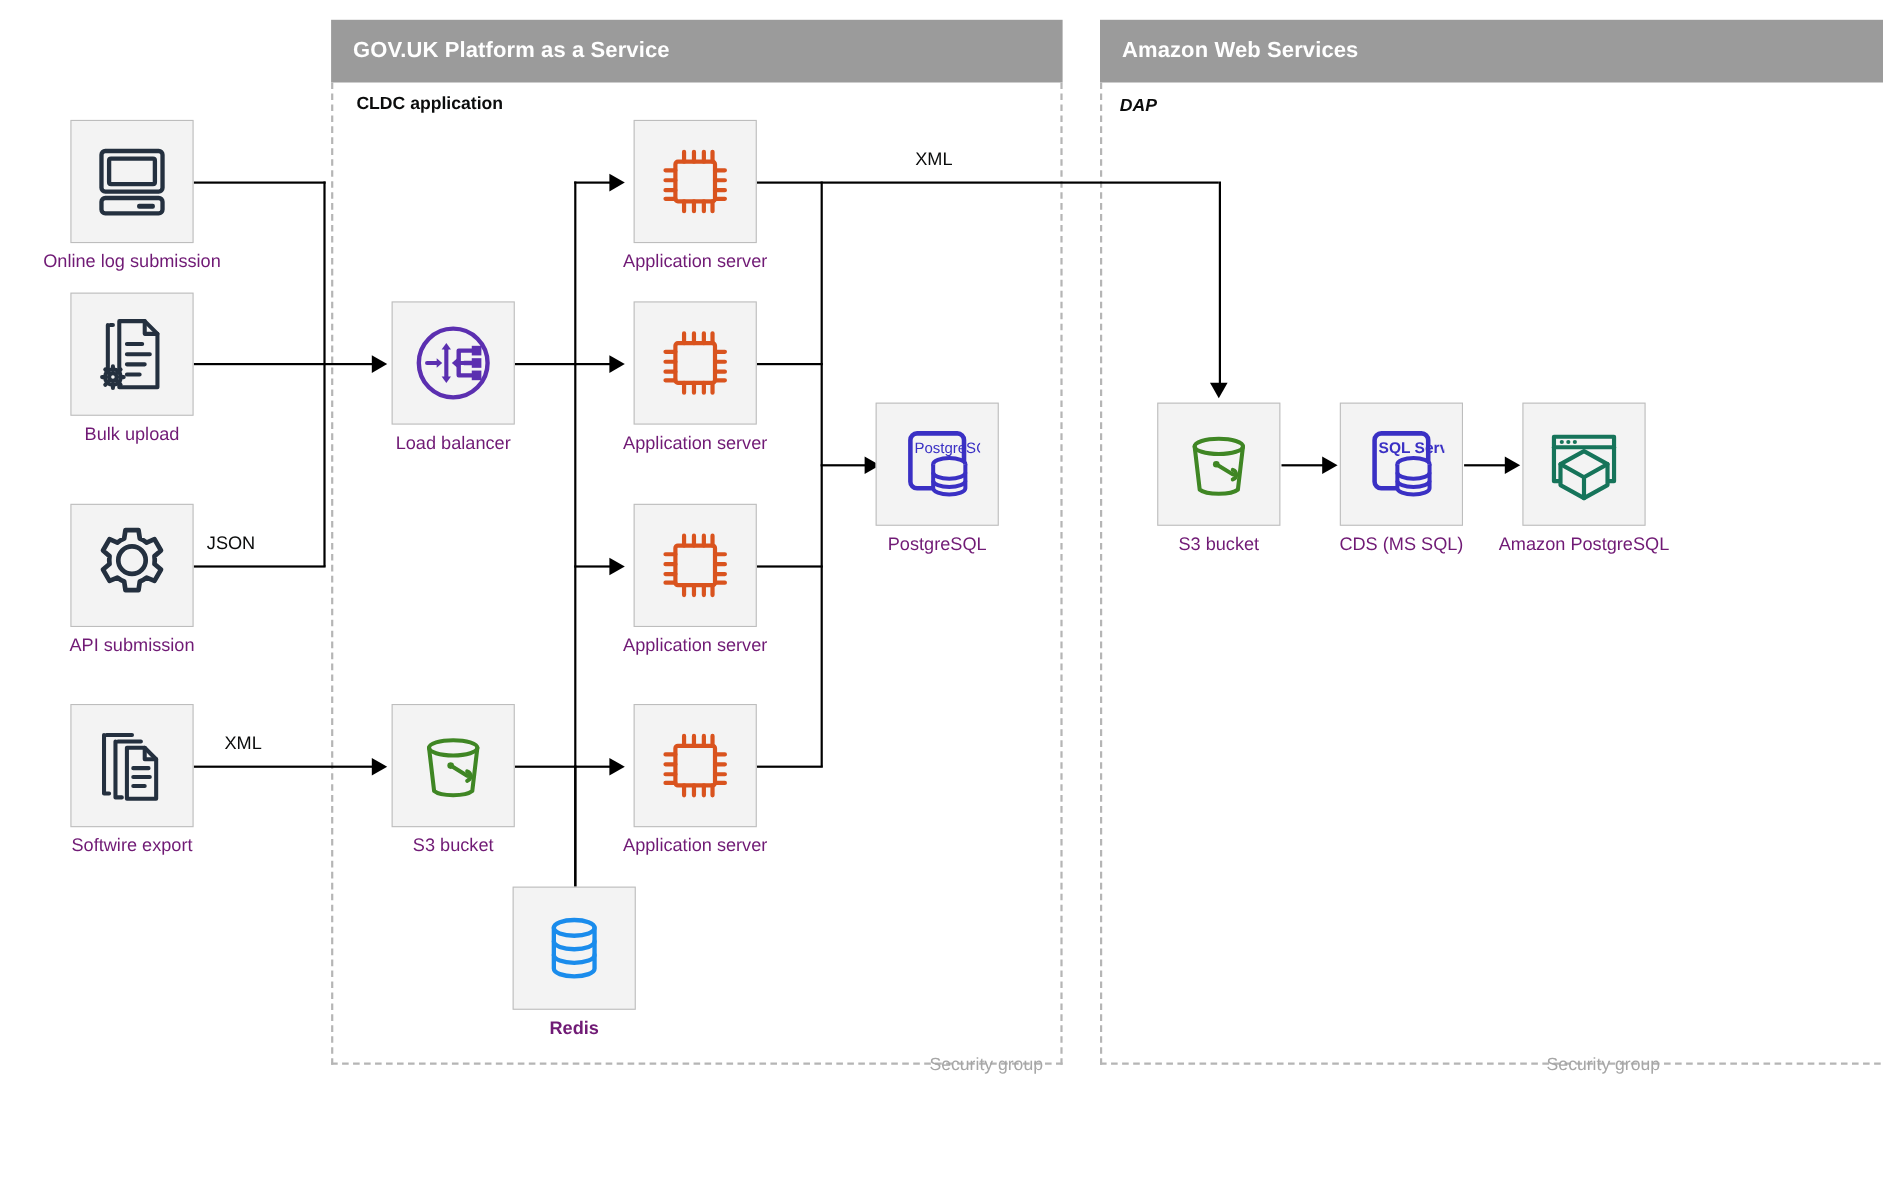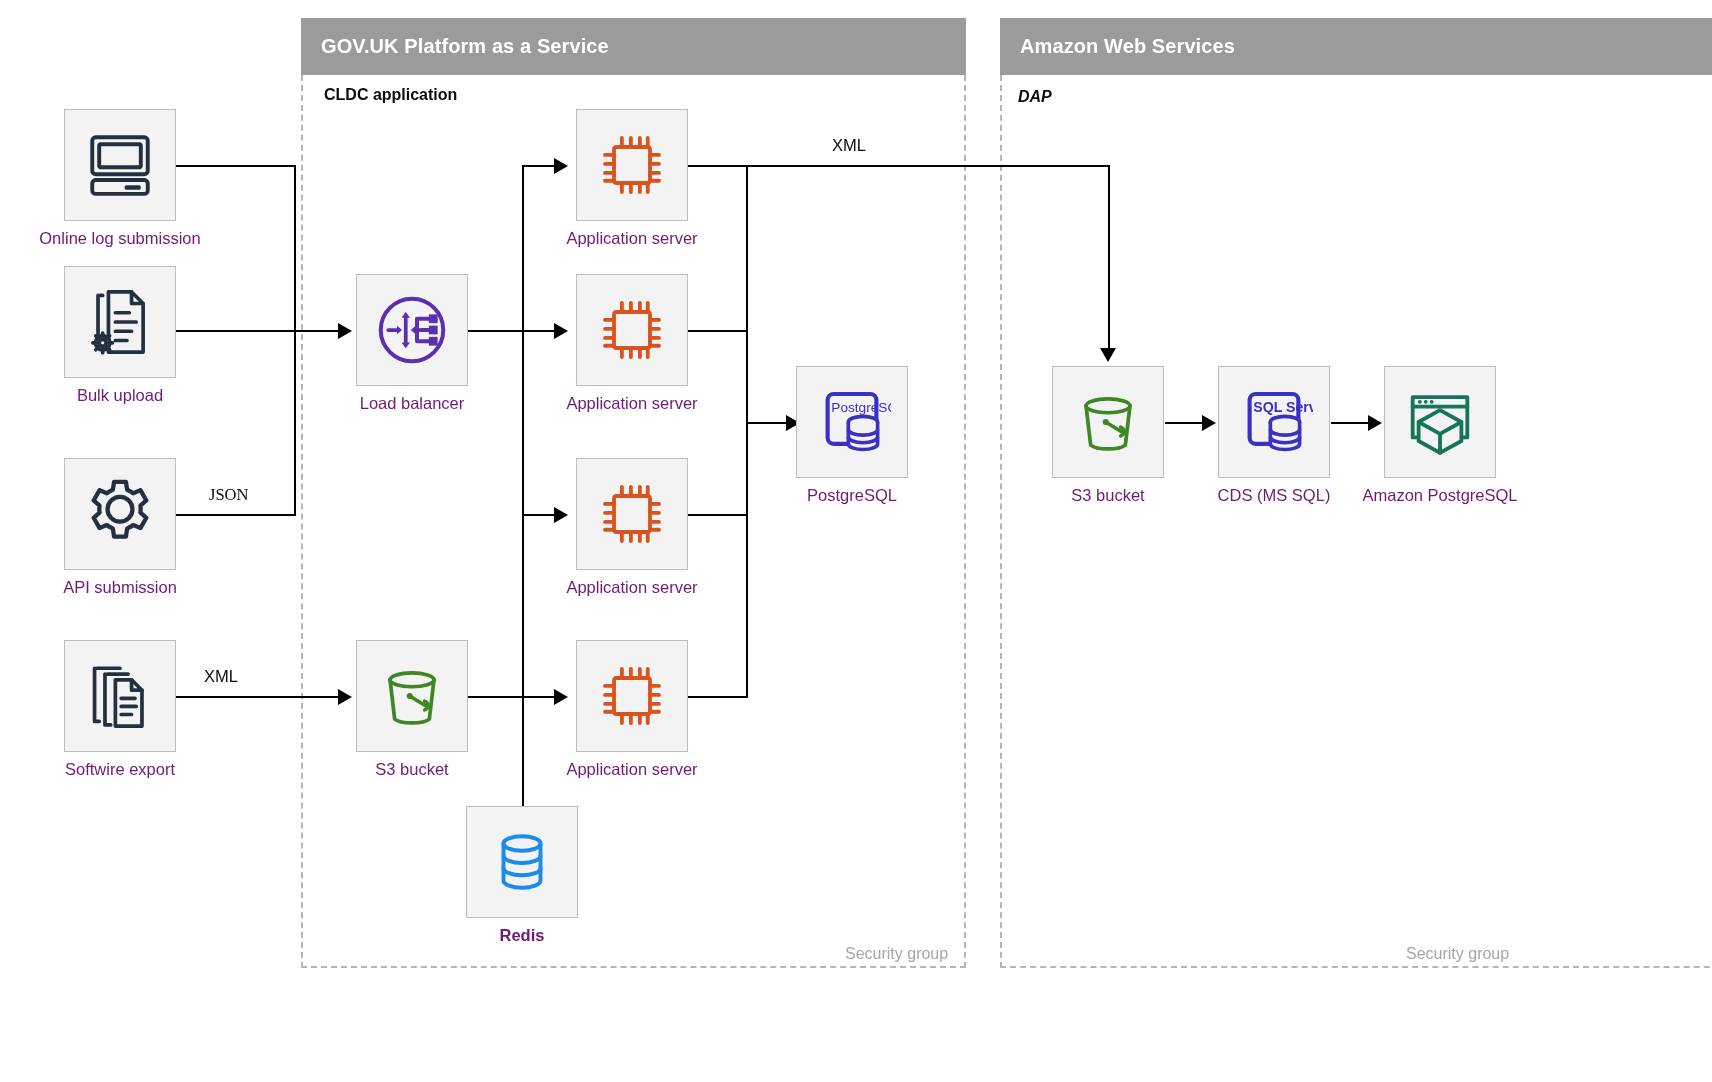--- a/index.html
+++ b/index.html
@@ -6,21 +6,21 @@
   body{width:1712px;height:1082px;position:relative;overflow:hidden;
        font-family:"Liberation Sans","DejaVu Sans",sans-serif;color:#0b0c0c;}
 
   
   .grp-header{position:absolute;background:#9b9b9b;color:#ffffff;
       font-weight:bold;font-size:20px;display:flex;align-items:center;
       padding-left:20px;box-sizing:border-box;letter-spacing:.1px;}
 
   
   .dashed-box{position:absolute;border:2px dashed #b5b5b5;box-sizing:border-box;background:transparent;}
-  .sg-label{position:absolute;color:#a6a6a6;font-size:16px;}
+  .sg-label{position:absolute;color:#a6a6a6;font-size:16px;margin-top:15px;}
   .sub-label{position:absolute;font-weight:bold;font-size:16px;color:#0b0c0c;}
 
   
   .node{position:absolute;}
   .tile{width:112px;height:112px;background:#f3f3f3;border:1px solid #bdbdbd;
         box-sizing:border-box;display:flex;align-items:center;justify-content:center;}
   .tile svg{display:block;}
   .node .cap{position:absolute;left:50%;transform:translateX(-50%);
         top:120px;white-space:nowrap;font-size:16.5px;color:#701a75;}
 
@@ -47,21 +47,21 @@
   <span>Amazon Web Services</span>
 </div>
 <div class="dashed-box" style="left:1000px;top:75px;width:760px;height:893px;border-top:none;border-right:none;"></div>
 <div class="sub-label" style="left:1018px;top:88px;font-style:italic;">DAP</div>
 <div class="sg-label" style="left:1406px;top:945px;">Security group</div>
 
 <div class="ln lnh" style="left:176px;top:165px;width:120px;"></div>
 <div class="ln lnv" style="left:294px;top:165px;height:350px;"></div>
 
 <div class="ln lnh" style="left:176px;top:514px;width:120px;"></div>
-<div class="edge-label" style="left:205px;top:485px;font-family:Liberation Serif, serif;">JSON</div>
+<div class="edge-label" style="left:184px;top:485px;">JSON</div>
 
 <div class="ln lnh" style="left:176px;top:330px;width:170px;"></div>
 <div class="arw arw-r" style="left:338px;top:323px;"></div>
 
 <div class="ln lnh" style="left:468px;top:330px;width:56px;"></div>
 <div class="ln lnv" style="left:522px;top:165px;height:648px;"></div>
 
 <div class="ln lnh" style="left:522px;top:165px;width:36px;"></div>
 <div class="arw arw-r" style="left:554px;top:158px;"></div>
 <div class="ln lnh" style="left:522px;top:330px;width:36px;"></div>

